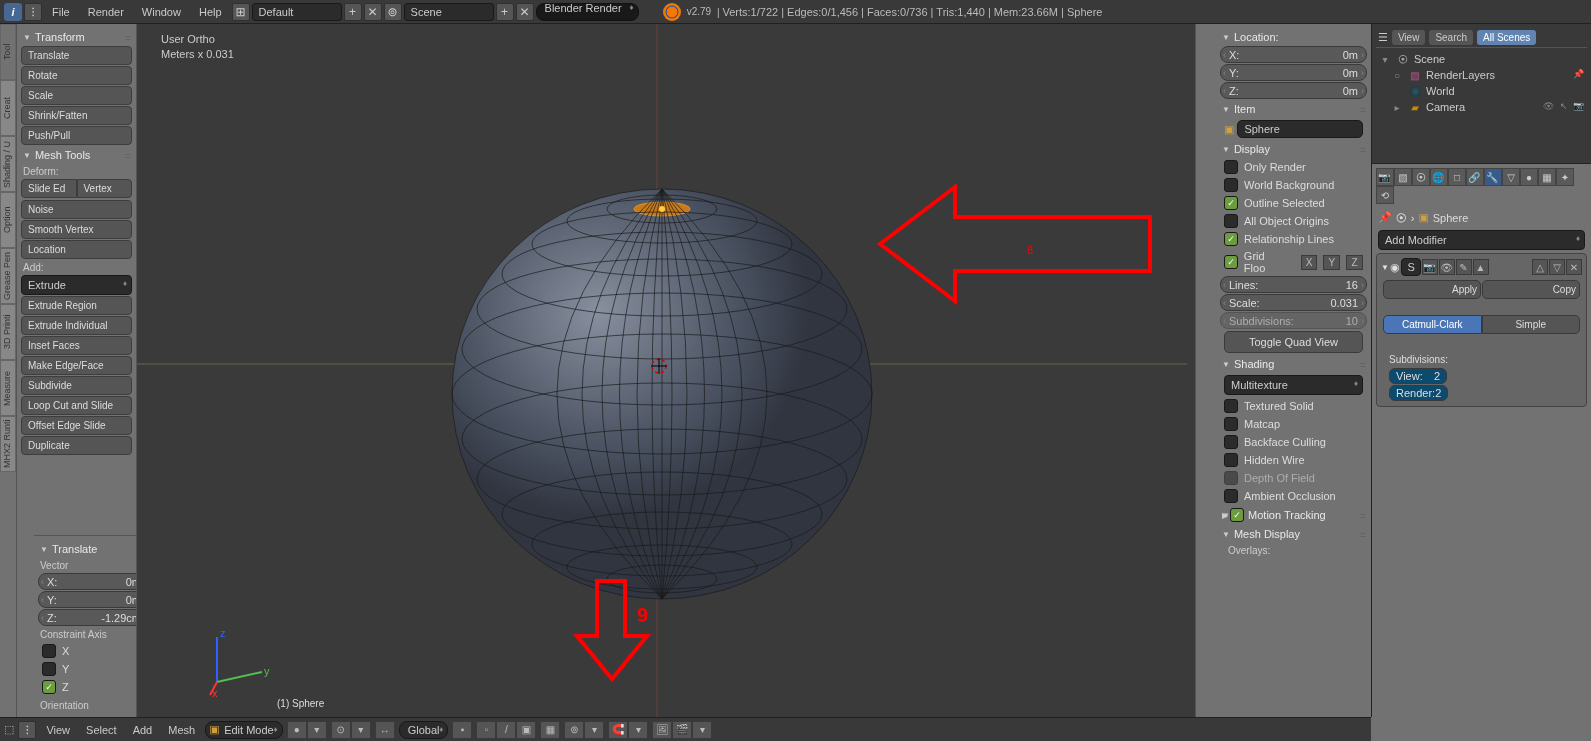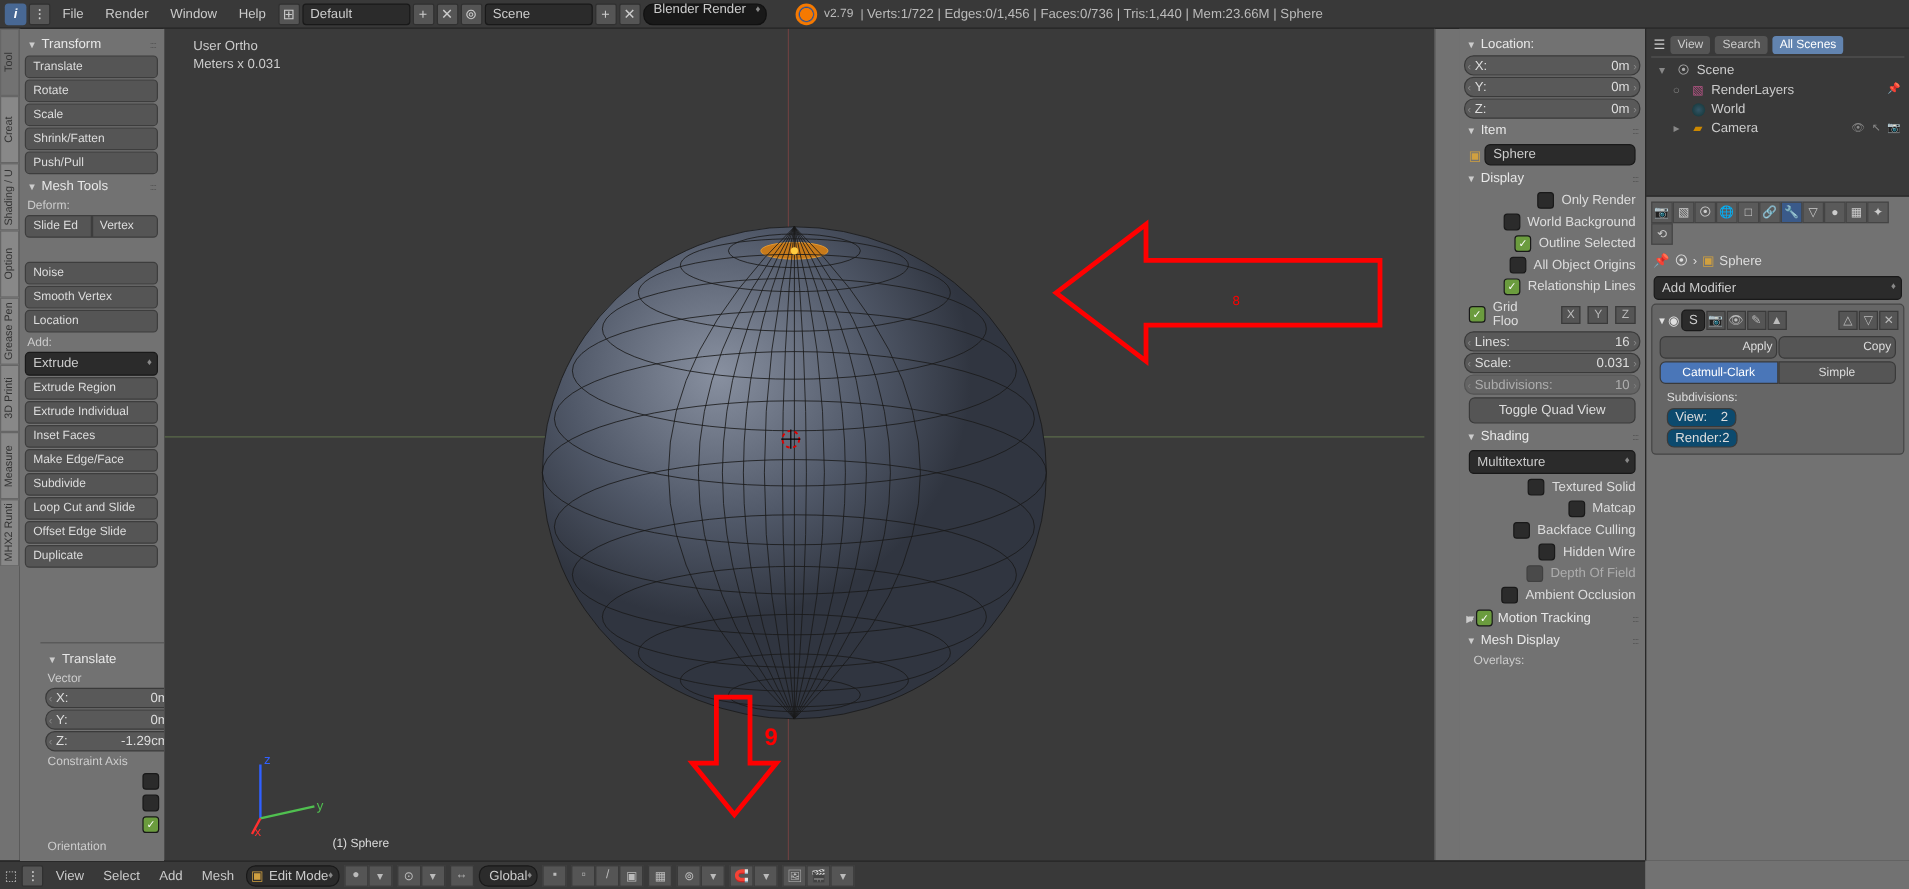--- a/index.html
+++ b/index.html
@@ -16,35 +16,35 @@
 .main-area { position: absolute; top: 24px; bottom: 24px; left: 0; right: 0; display: flex; }
 .vert-tabs { width: 17px; background: #727272; border-right: 1px solid #555; display: flex; flex-direction: column; }
 .vtab { height: 56px; writing-mode: vertical-rl; transform: rotate(180deg); text-align: center; font-size: 9px; color: #333; background: #888; border: 1px solid #666; padding: 2px 1px; cursor: pointer; }
 .vtab.active { background: #727272; }
 .tool-panel { width: 120px; background: #727272; border-right: 1px solid #555; padding: 4px; overflow-y: auto; }
 .panel-header { display: flex; align-items: center; gap: 4px; padding: 3px 2px; color: #e8e8e8; font-weight: 500; }
 .panel-header::before { content: "▼"; font-size: 8px; color: #ccc; }
 .grip { margin-left: auto; color: #555; letter-spacing: -1px; font-size: 8px; }
 .tool-btn { background: #555; border: 1px solid #3d3d3d; border-radius: 4px; padding: 3px 6px; color: #ddd; margin-bottom: 1px; cursor: pointer; width: 100%; text-align: left; font-size: 10px; }
 .tool-label { color: #ccc; font-size: 10px; padding: 2px 2px; }
-.btn-row { display: flex; gap: 0; margin-bottom: 19px; }
+.btn-row { display: flex; gap: 0; margin-bottom: 1px; }
 .btn-row .tool-btn { flex: 1; border-radius: 0; }
 .btn-row .tool-btn:first-child { border-radius: 4px 0 0 4px; }
 .btn-row .tool-btn:last-child { border-radius: 0 4px 4px 0; }
 .dropdown-btn { background: #2b2b2b; border: 1px solid #191919; border-radius: 4px; padding: 3px 6px; color: #ccc; margin-bottom: 1px; position: relative; }
 .dropdown-btn::after { content: "♦"; position: absolute; right: 4px; font-size: 8px; color: #888; }
 .viewport { flex: 1; background: #3a3a3a; position: relative; border-right: 1px solid #555; }
 .viewport-info { position: absolute; top: 8px; left: 24px; color: #ccc; font-size: 10px; line-height: 1.4; }
 .viewport-bottom { position: absolute; bottom: 8px; left: 140px; color: #ddd; font-size: 10px; }
 .axis-gizmo { position: absolute; bottom: 20px; left: 65px; width: 70px; height: 70px; }
 .n-panel { width: 155px; background: #727272; padding: 4px; overflow-y: auto; margin-left: 20px; }
 .num-field { background: #595959; border: 1px solid #3a3a3a; border-radius: 8px; height: 17px; display: flex; align-items: center; justify-content: space-between; padding: 0 8px; color: #ddd; margin-bottom: 1px; font-size: 10px; position: relative; }
 .num-field::before { content: "‹"; position: absolute; left: 2px; color: #888; font-size: 9px; }
 .num-field::after { content: "›"; position: absolute; right: 2px; color: #888; font-size: 9px; }
-.check-row { display: flex; align-items: center; gap: 6px; padding: 2px 4px; color: #ddd; font-size: 10px; justify-content: flex-end; }
+.check-row { display: flex; align-items: center; gap: 6px; padding: 2px 4px; color: #ddd; font-size: 10px; }
 .checkbox { width: 14px; height: 14px; background: #2b2b2b; border: 1px solid #191919; border-radius: 3px; display: flex; align-items: center; justify-content: center; }
 .checkbox.checked { background: #6b9c3e; color: #fff; }
 .checkbox.checked::after { content: "✓"; font-size: 9px; }
 .wide-btn { background: #555; border: 1px solid #3a3a3a; border-radius: 5px; padding: 4px; text-align: center; color: #ddd; margin: 2px 4px; cursor: pointer; }
 .right-col { width: 220px; background: #393939; border-left: 1px solid #222; display: flex; flex-direction: column; }
 .outliner { height: 140px; background: #393939; border-bottom: 1px solid #222; padding: 4px; overflow-y: auto; }
 .outliner-header { display: flex; gap: 4px; padding: 2px; align-items: center; border-bottom: 1px solid #555; margin-bottom: 3px; }
 .out-tab { background: #555; padding: 2px 6px; border-radius: 3px; color: #ccc; font-size: 10px; cursor: pointer; }
 .out-tab.active { background: #6284b0; color: #fff; }
 .tree-item { display: flex; align-items: center; gap: 4px; padding: 1px 2px; color: #ccc; font-size: 10px; }
@@ -64,21 +64,21 @@
 .bb-item { color: #cacaca; padding: 2px 6px; cursor: pointer; }
 .bb-dropdown { background: #2b2b2b; border: 1px solid #191919; border-radius: 8px; padding: 2px 8px 2px 18px; color: #ccc; position: relative; display: flex; align-items: center; gap: 3px; }
 .bb-dropdown::after { content: "♦"; position: absolute; right: 4px; font-size: 8px; color: #888; }
 .icon-group { display: flex; gap: 0; }
 .icon-btn { width: 20px; height: 18px; background: #555; border: 1px solid #3a3a3a; display: flex; align-items: center; justify-content: center; color: #bbb; font-size: 10px; }
 .operator-panel { position: absolute; bottom: 0; left: 17px; width: 120px; background: #727272; border-top: 1px solid #555; padding: 4px; max-height: 210px; overflow-y: auto; }
 .sphere-svg { position: absolute; left: 310px; top: 155px; }
 .red-arrow { position: absolute; color: red; font-weight: bold; font-size: 20px; }
 .float-actions { display:flex; gap:1px; margin:2px 4px; }
 .float-actions .hbtn { flex:1; background:#555; border:1px solid #3a3a3a; border-radius:5px; padding:3px; text-align:right; color:#ddd; cursor:pointer; font-size:10px; }
-.seg-row { display:flex; margin:2px 4px; }
+.seg-row { display:flex; margin:16px 4px; }
 .seg-row .seg { flex:1; text-align:center; padding:3px; border:1px solid #3a3a3a; font-size:10px; cursor:pointer; }
 .seg-row .seg:first-child{border-radius:5px 0 0 5px}
 .seg-row .seg:last-child{border-radius:0 5px 5px 0}
 .seg.active{background:#4a76b8;color:#fff}
 .seg.inactive{background:#555;color:#ddd}
 .subline{display:flex;align-items:center;justify-content:space-between;margin:1px 6px;font-size:10px;color:#ddd}
 .headline{color:#ddd;font-size:10px;padding:2px 6px}
 .minifield{background:#0c4a6e;border:1px solid #3a3a3a;border-radius:6px;padding:1px 6px;font-size:10px;color:#ddd;display:flex;justify-content:space-between;min-width:58px}
 .disabled-field{opacity:0.55}
 </style>

